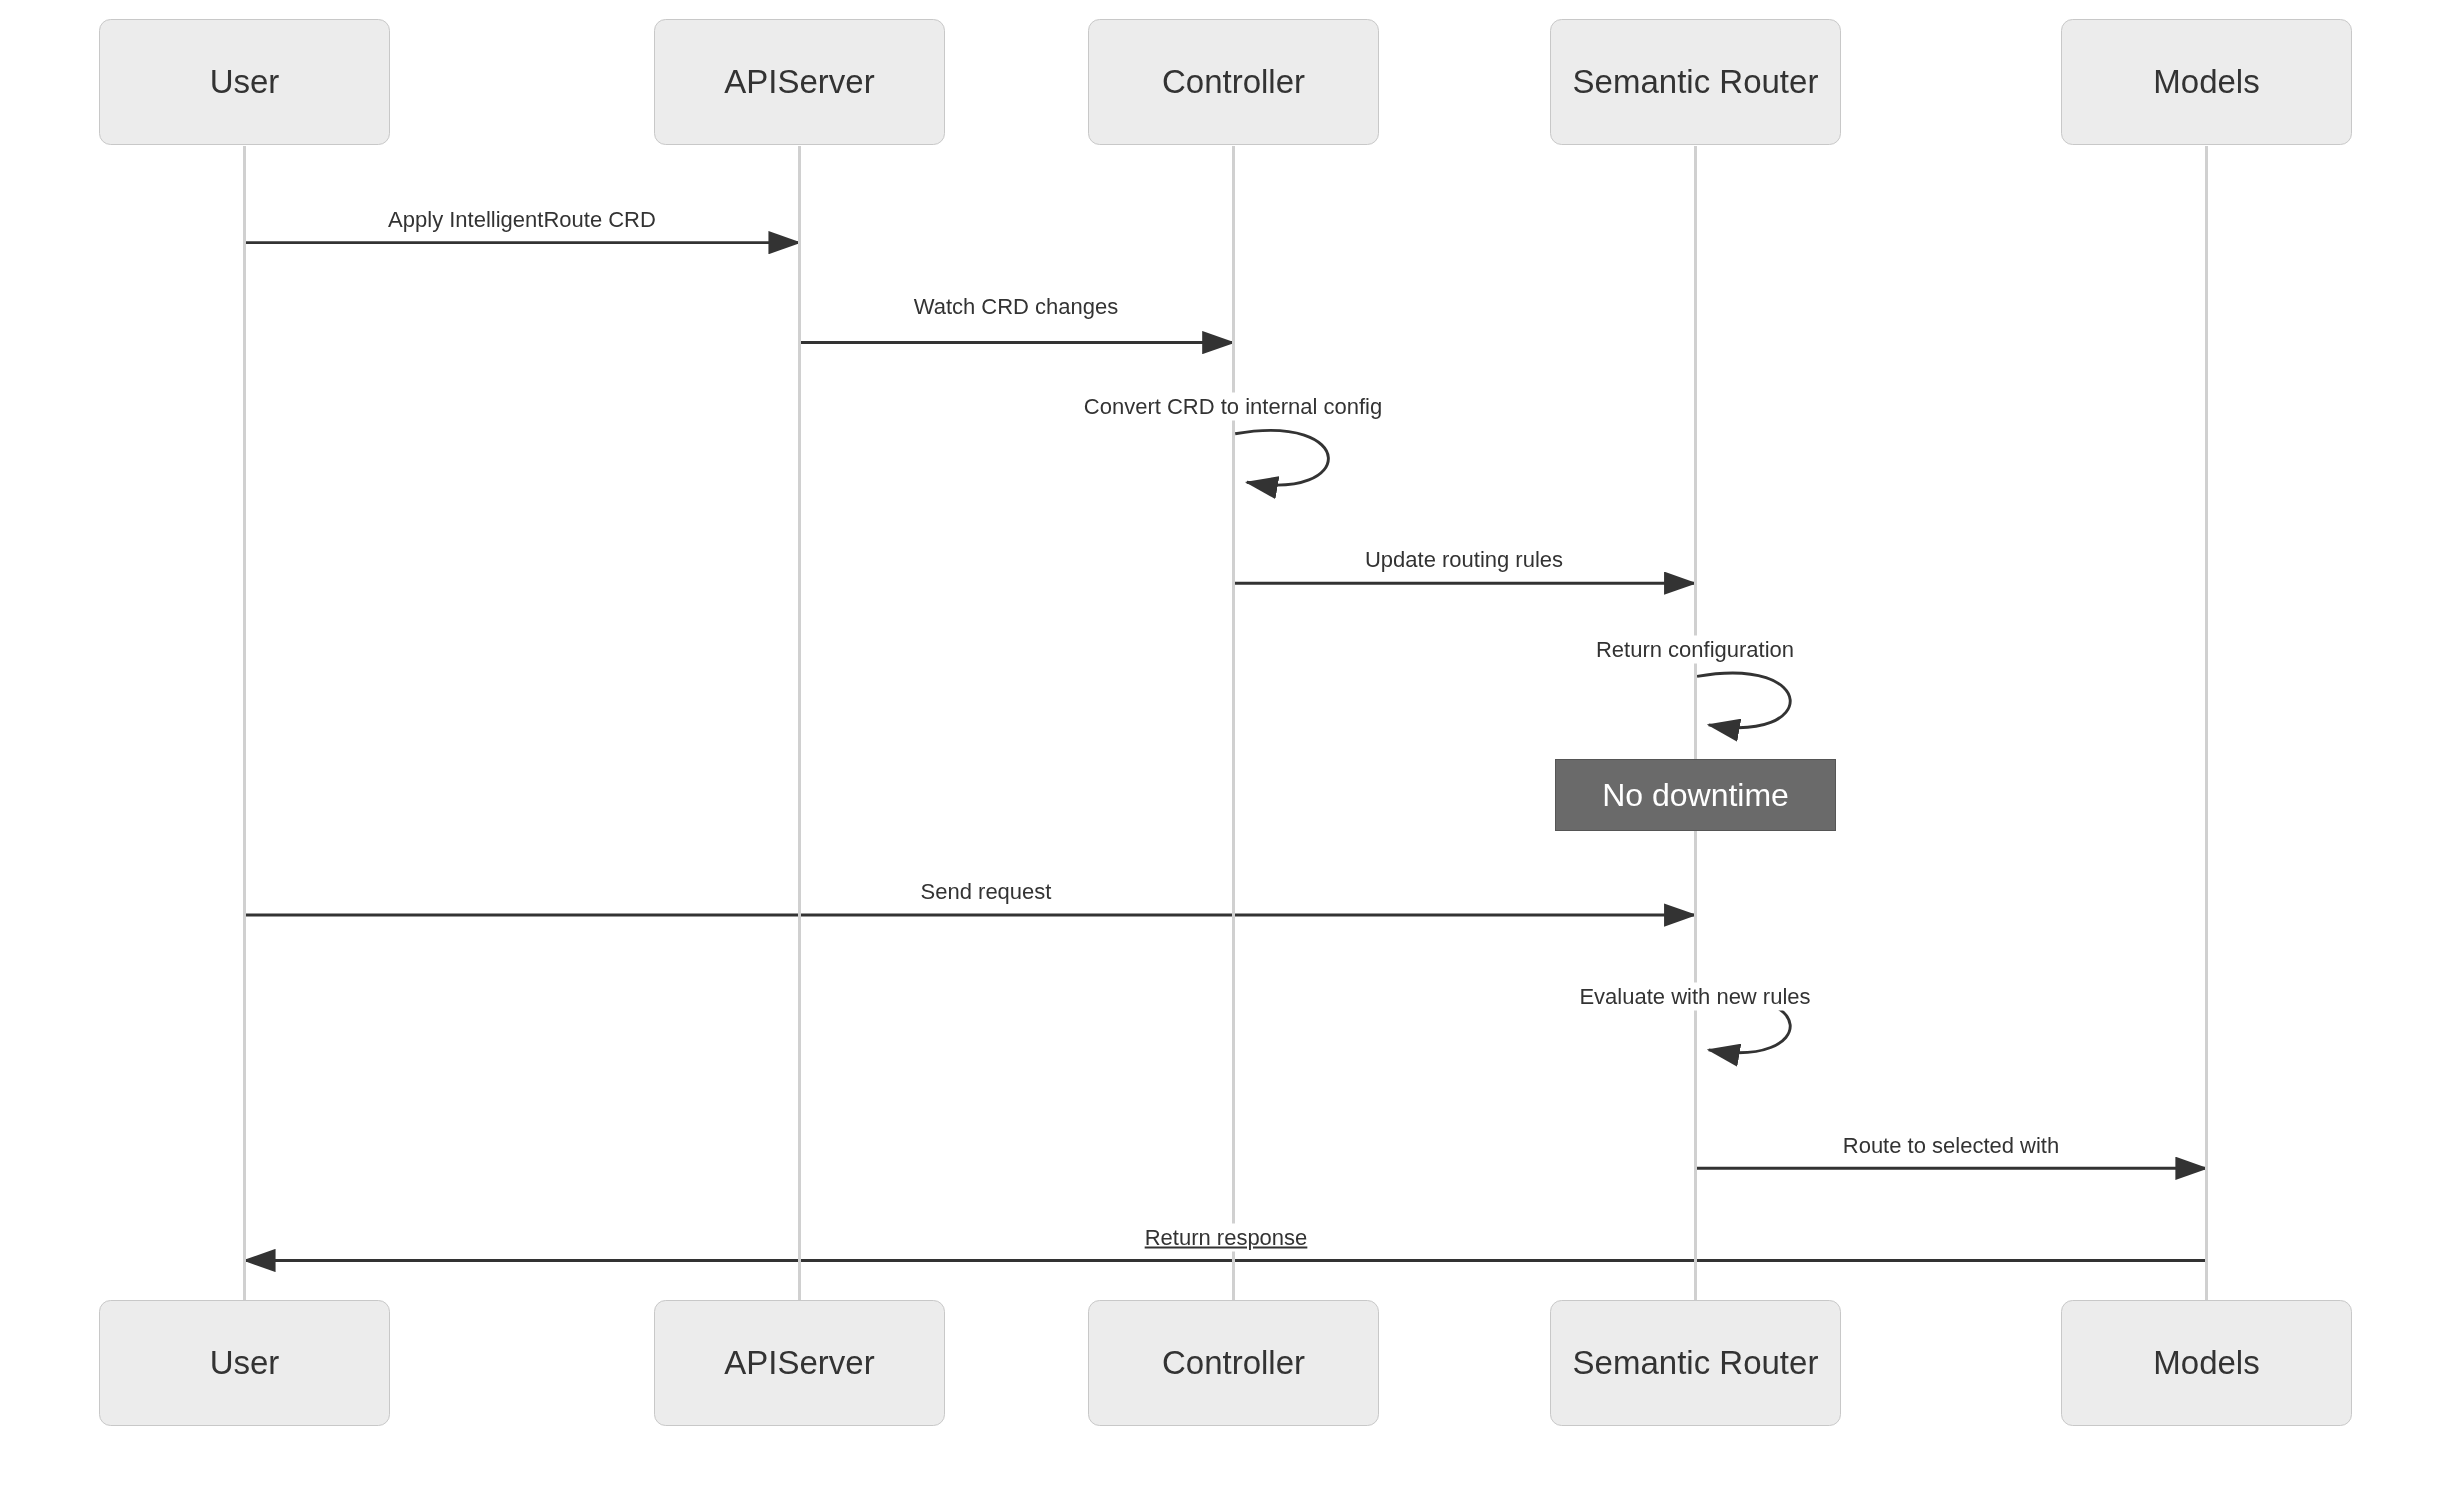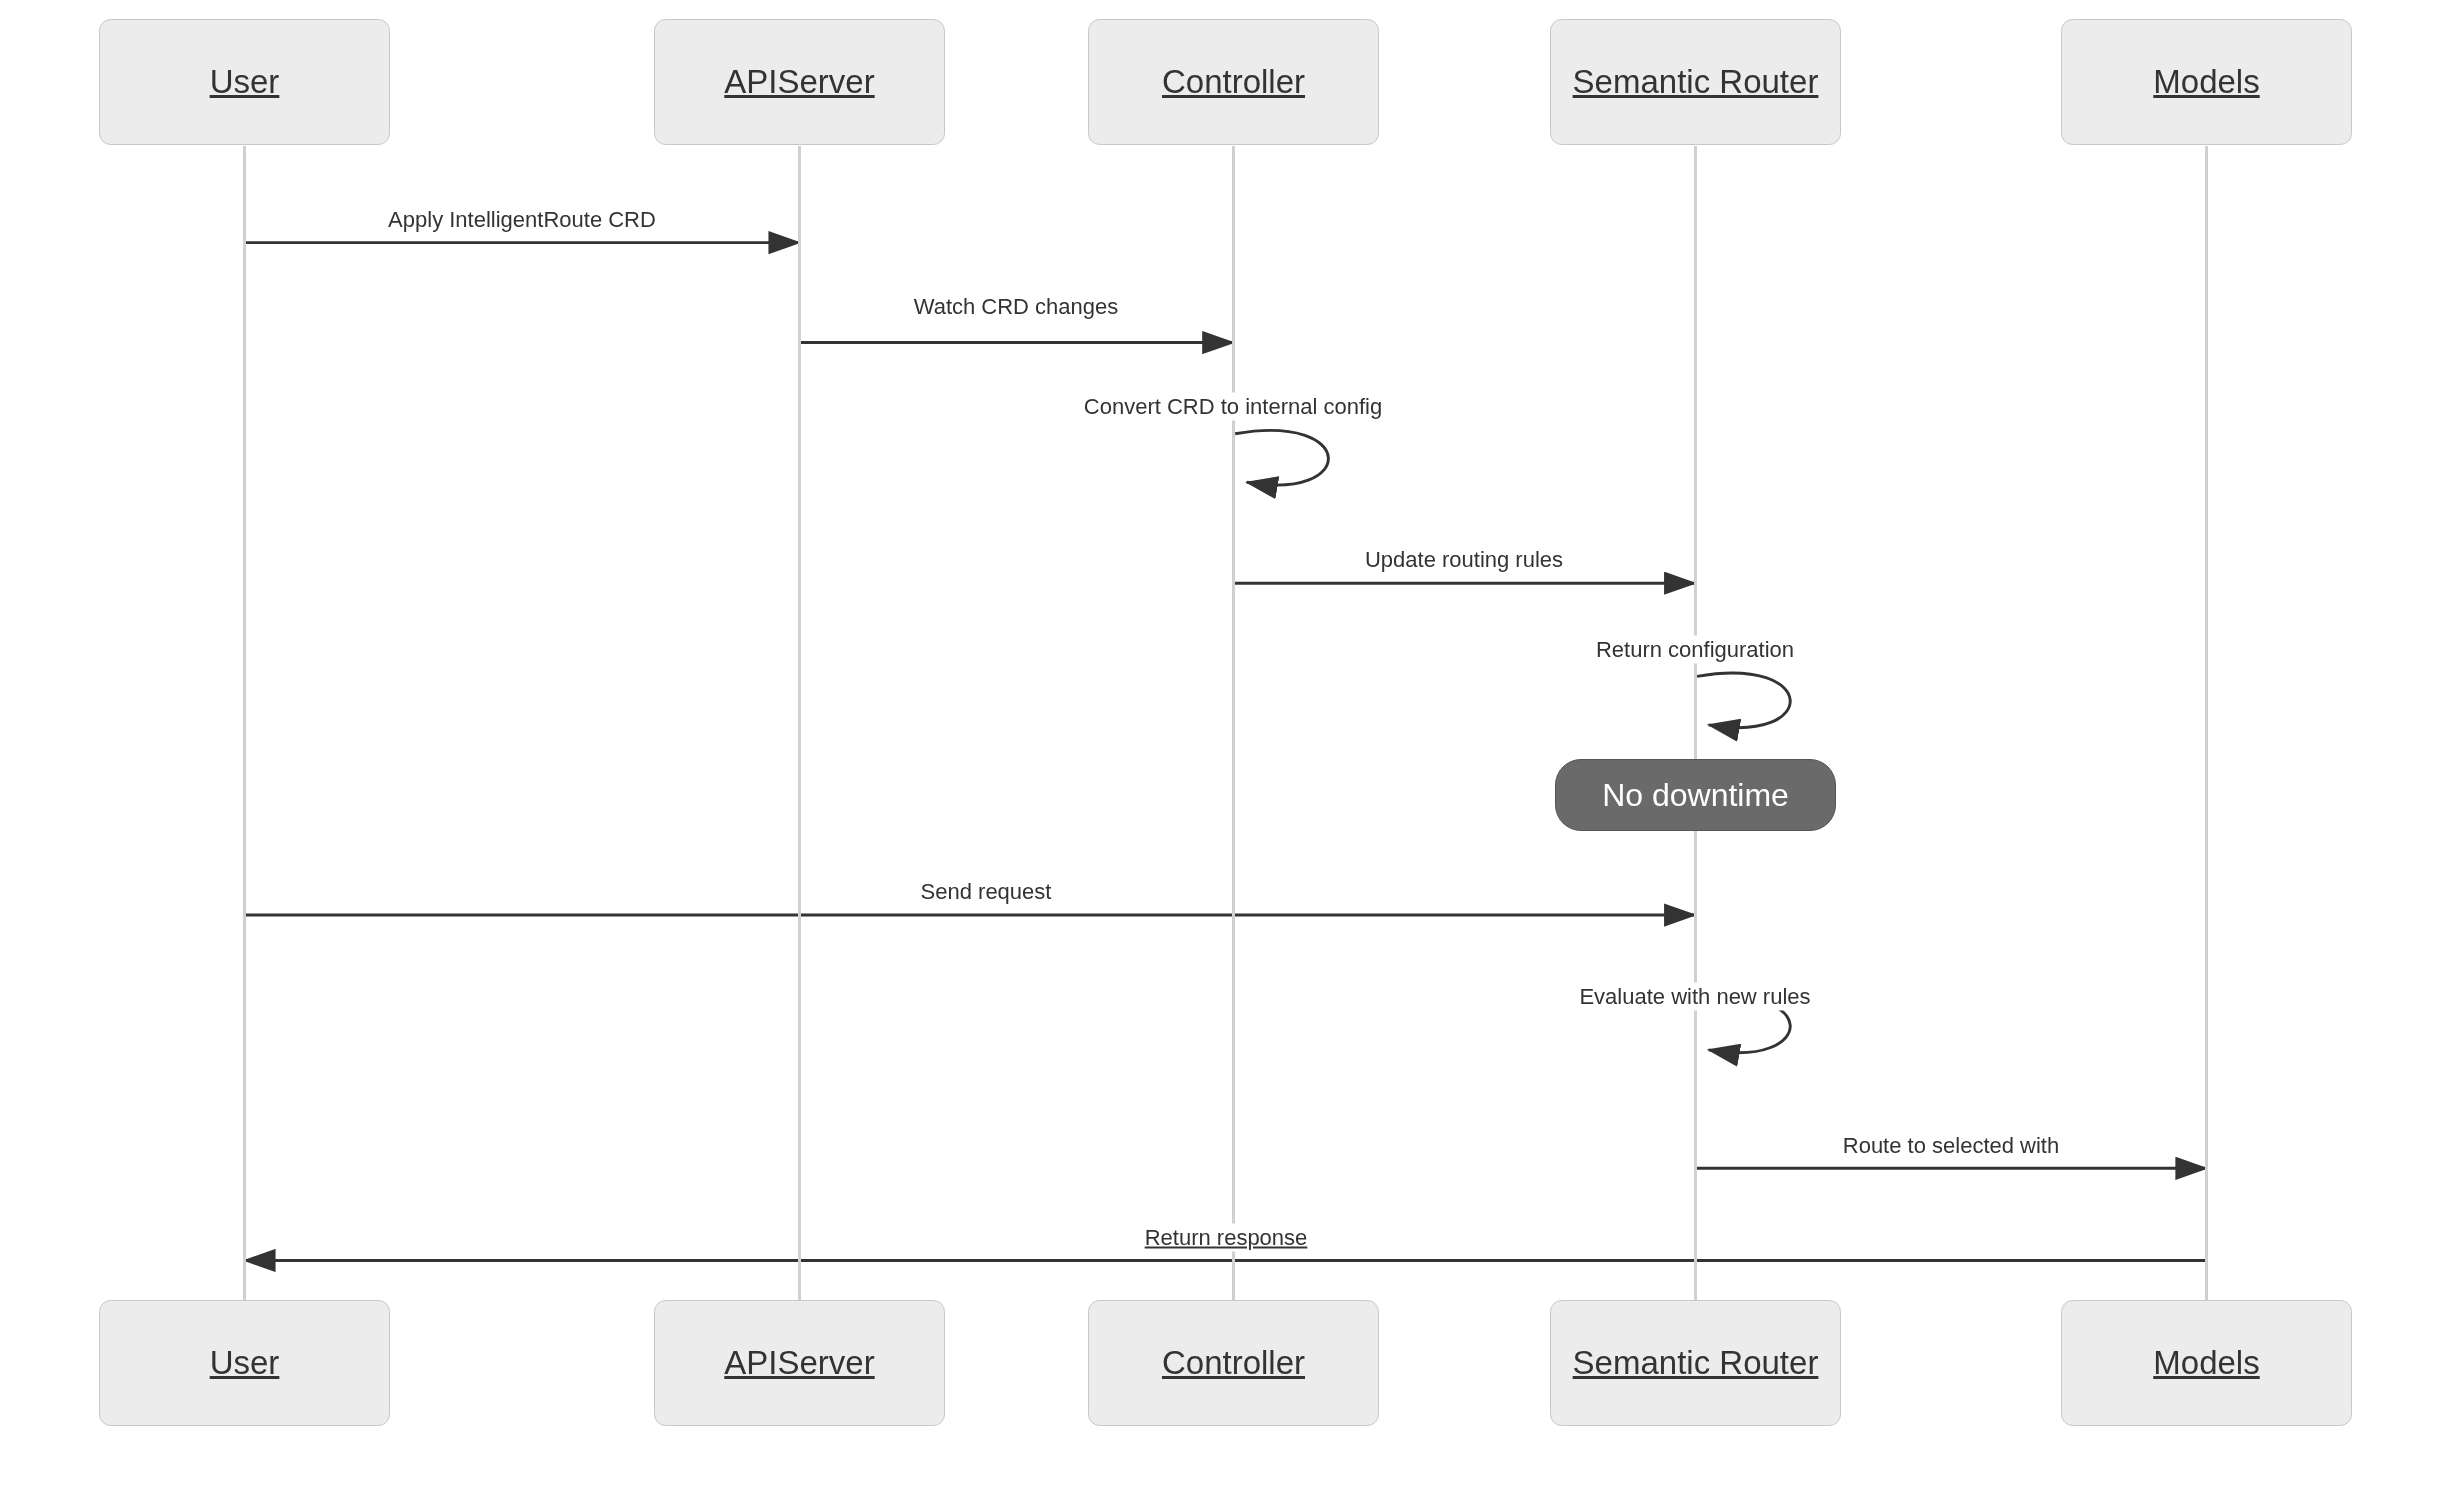--- a/index.html
+++ b/index.html
@@ -27,21 +27,20 @@
     position: absolute;
     box-sizing: border-box;
     background: var(--actor-fill, #ececec);
     border: 1.9px solid var(--actor-border, #c8c8c8);
     border-radius: 11.6px;
     display: flex;
     align-items: center;
     justify-content: center;
     font-size: 33px;
     color: var(--text, #333333);
-    text-decoration: underline;
   }
   .msg-label {
     position: absolute;
     transform: translate(-50%, -100%);
     font-size: 22px;
     white-space: nowrap;
     color: var(--text, #333333);
     background: var(--bg, #ffffff);
     padding: 0 5.8px;
     line-height: 1.25;
@@ -122,21 +121,21 @@
       <div class="actor-box" style="left: 2061px; top: 1300px; width: 291px; height: 126px;">
         <span>Models</span>
       </div>
     </div>
   <div>
       <div class="msg-label" style="left: 522px; top: 233px;">Apply IntelligentRoute CRD</div>
       <div class="msg-label" style="left: 1016px; top: 320px;">Watch CRD changes</div>
       <div class="msg-label" style="left: 1233px; top: 420px;">Convert CRD to internal config</div>
       <div class="msg-label" style="left: 1464px; top: 573px;">Update routing rules</div>
       <div class="msg-label" style="left: 1695px; top: 663px;">Return configuration</div>
-      <div class="note-box" style="left: 1555px; top: 759px; width: 281px; height: 72px; border-radius: 26px;">
+      <div class="note-box" style="left: 1555px; top: 759px; width: 281px; height: 72px;">
         <span>No downtime</span>
       </div>
       <div class="msg-label" style="left: 986px; top: 905px;">Send request</div>
       <div class="msg-label" style="left: 1695px; top: 988px; margin-top: 22px;">Evaluate with new rules</div>
       <div class="msg-label" style="left: 1951px; top: 1159px;">Route to selected with</div>
       <div class="msg-label" style="left: 1226px; top: 1251px; text-decoration: underline;">Return response</div>
     </div>
 </div>
 
 

